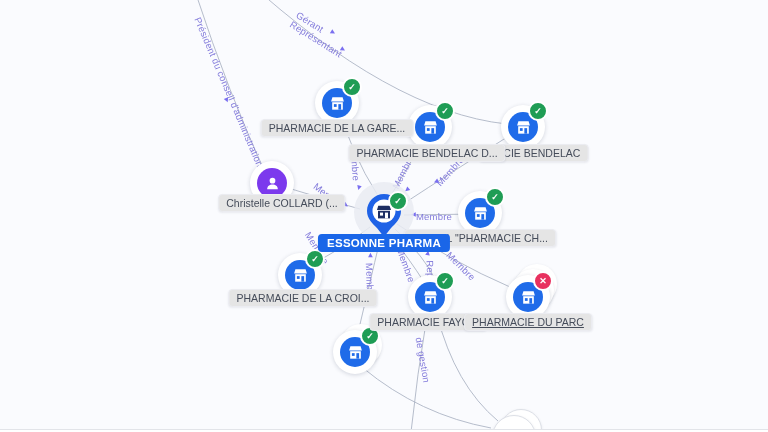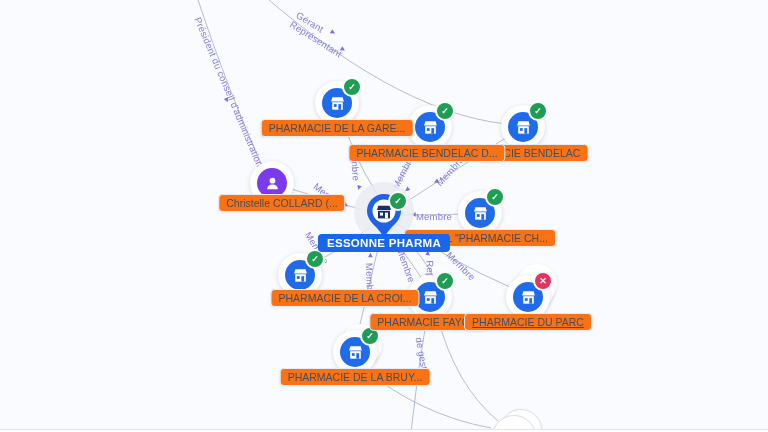--- a/index.html
+++ b/index.html
@@ -13,21 +13,21 @@
   .node{position:absolute;z-index:10;width:44px;height:44px;}
   .stack{position:absolute;border-radius:50%;background:#fff;box-shadow:0 1px 3px rgba(30,40,70,.14);}
   .circle{position:absolute;left:0;top:0;width:44px;height:44px;border-radius:50%;background:#fff;box-shadow:0 1px 4px rgba(30,40,70,.18);}
   .inner{position:absolute;left:7px;top:7px;width:30px;height:30px;border-radius:50%;display:flex;align-items:center;justify-content:center;}
   .inner.company{background:#1f6be9;}
   .inner.person{background:#7c3aed;}
   .badge{position:absolute;right:-3px;top:-4px;width:16px;height:16px;border-radius:50%;border:2px solid #fff;
          display:flex;align-items:center;justify-content:center;font-size:9px;font-weight:bold;color:#fff;z-index:3;}
   .badge.check{background:#1f9d55;}
   .badge.cross{background:#e8315f;}
-  .nlabel{position:absolute;z-index:20;transform:translate(-50%,-50%);background:#f97316;border:1px solid #ebecf1;border-radius:4px;
+  .nlabel{position:absolute;z-index:20;transform:translate(-50%,-50%);background:#e5e5e5;border:1px solid #ebecf1;border-radius:4px;
           padding:2px 7px;font-size:10.5px;color:#454c5a;white-space:nowrap;box-shadow:0 1px 2px rgba(40,50,80,.08);}
   .nlabel.over{z-index:21;}
   .center-label{position:absolute;z-index:30;transform:translate(-50%,-50%);background:#1a66e8;color:#fff;border-radius:4px;
           padding:3px 9px;font-size:11.5px;font-weight:700;white-space:nowrap;letter-spacing:.3px;}
   .pin{position:absolute;z-index:12;}
   .pin .badge{right:-4px;top:-2px;}
   .partial{position:absolute;z-index:10;border-radius:50%;background:#fff;border:1px solid #dde0e7;box-shadow:0 1px 3px rgba(30,40,70,.10);}
   .footer-line{position:absolute;left:0;right:0;top:429px;height:1px;background:#e2e4e9;z-index:40;}
   .footer-white{position:absolute;left:0;right:0;top:430px;height:2px;background:#fff;z-index:40;}
 </style>
@@ -223,21 +223,20 @@
       </g>
     </svg>
     <div class="badge check">✓</div>
   </div>
 
   <div class="nlabel" style="left:337px;top:128px;">PHARMACIE DE LA GARE...</div>
   <div class="nlabel" style="left:534px;top:153px;">MACIE BENDELAC</div>
   <div class="nlabel over" style="left:427px;top:153px;">PHARMACIE BENDELAC D...</div>
   <div class="nlabel" style="left:282px;top:203px;text-align:center;">Christelle COLLARD (...</div>
   <div class="nlabel" style="left:480px;top:238px;">SELARL "PHARMACIE CH...</div>
-  <div class="nlabel" style="left:303px;top:298px;margin-left:42px;">PHARMACIE DE LA CROI...</div>
+  <div class="nlabel" style="left:303px;top:298px;">PHARMACIE DE LA CROI...</div>
   <div class="nlabel" style="left:428px;top:322px;">PHARMACIE FAYOLI</div>
   <div class="nlabel over" style="left:528px;top:322px;text-decoration:underline;">PHARMACIE DU PARC</div>
-  <div class="nlabel" style="left:355px;top:377px;">PHARMACIE DE LA BRUY...</div>
   <div class="center-label" style="left:384px;top:243px;">ESSONNE PHARMA</div>
 
   <div class="footer-line"></div>
   <div class="footer-white"></div>
 </div>
 
 </body></html>

